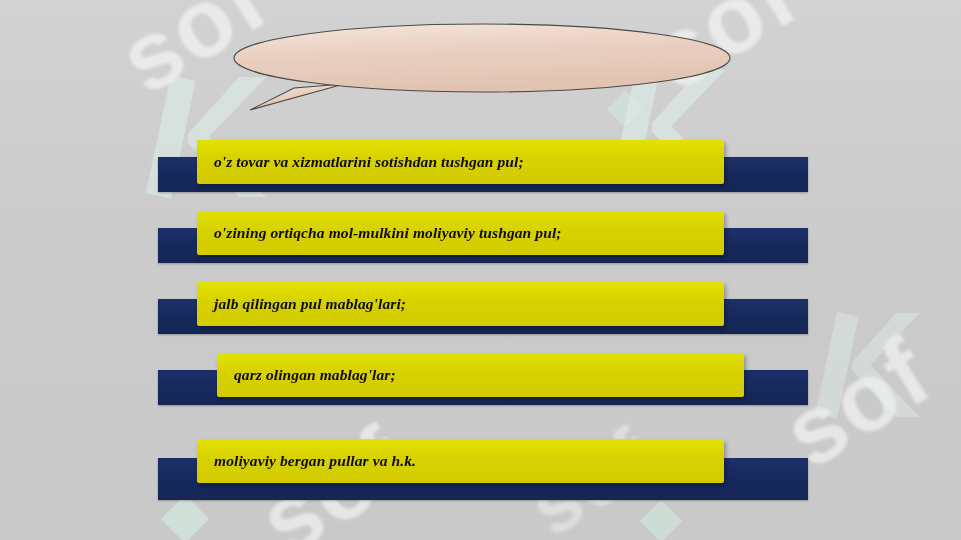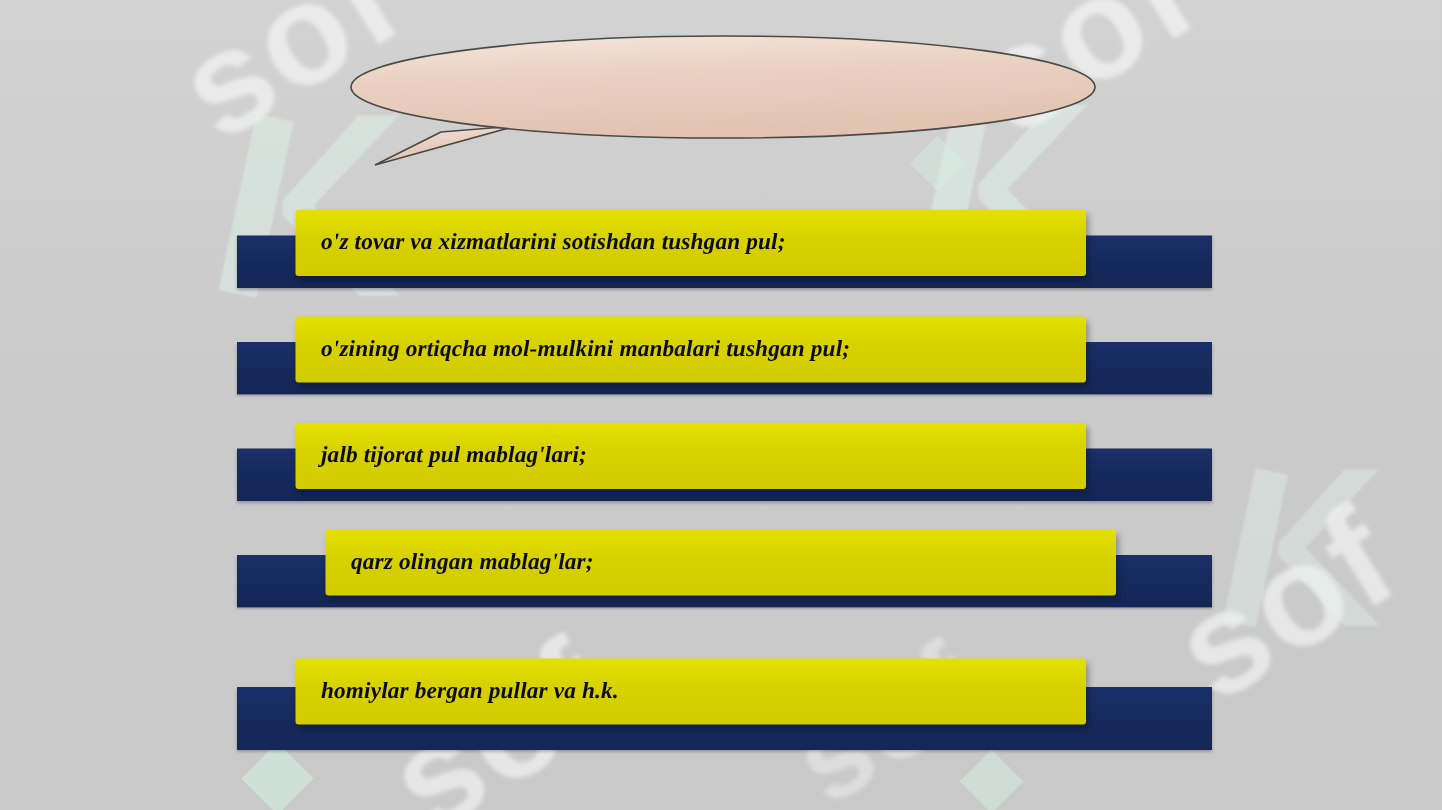--- a/index.html
+++ b/index.html
@@ -187,39 +187,39 @@
     <div class="row" style="top:140px;">
       <div class="bar" style="top:17px;"></div>
       <div class="chip" style="top:0px;">
         <span>o'z tovar va xizmatlarini sotishdan tushgan pul;</span>
       </div>
     </div>
 
     <div class="row" style="top:211px;">
       <div class="bar" style="top:17px;"></div>
       <div class="chip" style="top:0px;">
-        <span>o'zining ortiqcha mol-mulkini manbalari tushgan pul;</span>
+        <span>o'zining ortiqcha mol-mulkini moliyaviy tushgan pul;</span>
       </div>
     </div>
 
     <div class="row" style="top:282px;">
       <div class="bar" style="top:17px;"></div>
       <div class="chip" style="top:0px;">
-        <span>jalb tijorat pul mablag'lari;</span>
+        <span>jalb qilingan pul mablag'lari;</span>
       </div>
     </div>
 
     <div class="row" style="top:353px;">
       <div class="bar" style="top:17px;"></div>
       <div class="chip" style="top:0px;margin-left:20px;">
         <span>qarz olingan mablag'lar;</span>
       </div>
     </div>
 
     <div class="row" style="top:427px;">
       <div class="bar" style="top:31px;height:42px;"></div>
       <div class="chip" style="top:12px;">
-        <span>homiylar bergan pullar va h.k.</span>
+        <span>moliyaviy bergan pullar va h.k.</span>
       </div>
     </div>
 
   </div>
 </div>
 
 </body></html>

